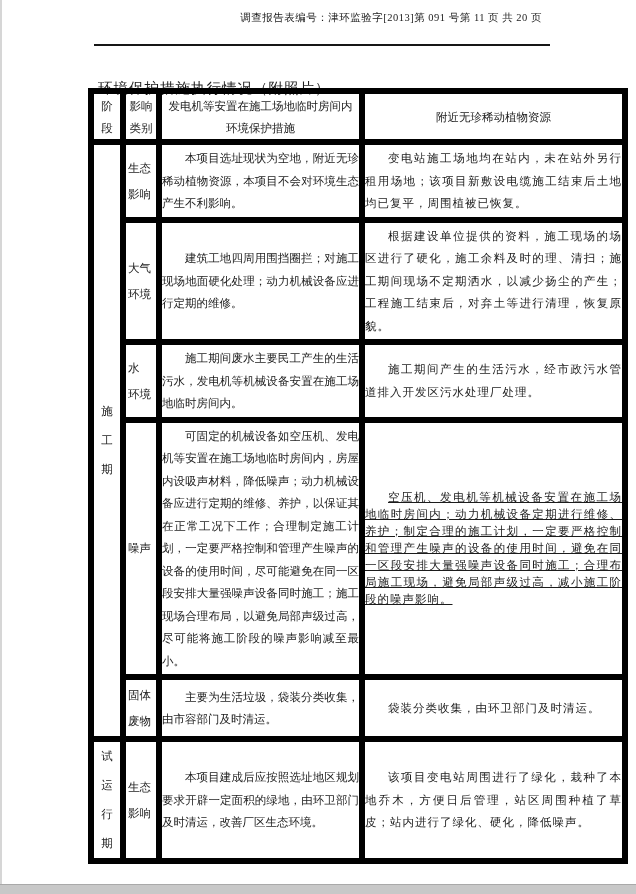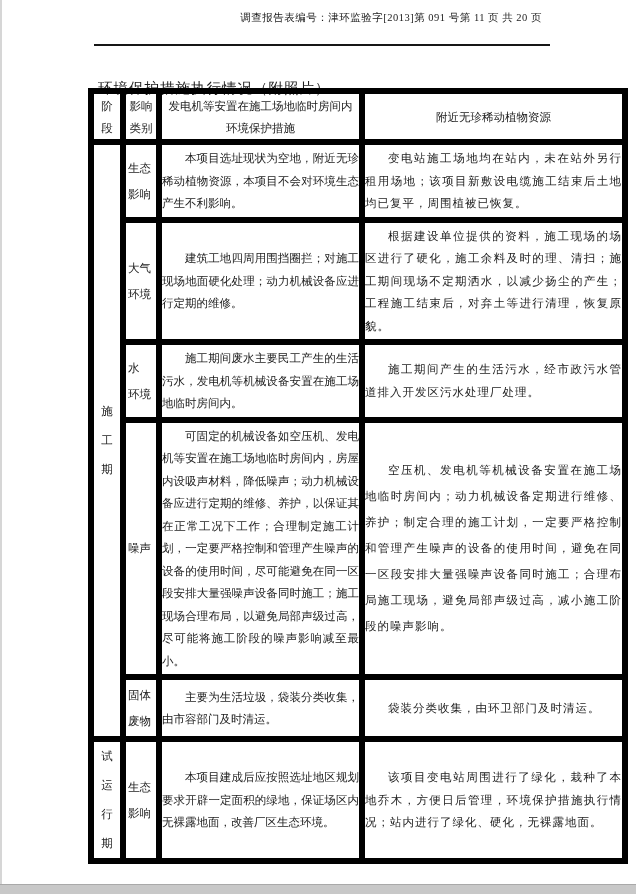--- a/index.html
+++ b/index.html
@@ -97,21 +97,22 @@
     text-align: justify;
     text-indent: 2em;
     line-height: 22.5px;
     font-size: 12px;
     padding: 2px 0;
   }
   td.text.wide {
     letter-spacing: 1px;
   }
   td.text.loose {
-    line-height: 26px;
+    line-height: 17px;
+    text-decoration: underline;
   }
   tr.h-hdr { height: 51px; }
   tr.r1 { height: 67px; }
   tr.r2 { height: 117px; }
   tr.r3 { height: 70px; }
   tr.r4 { height: 238px; }
   tr.r5 { height: 62px; margin-left: 20px; }
   tr.r6 { height: 107px; }
 </style>
 </head>
@@ -180,21 +181,21 @@
       <td class="text wide">袋装分类收集，由环卫部门及时清运。</td>
     </tr>
 
     <tr class="r6">
       <td class="stage">试
 运
 行
 期</td>
       <td class="cat">生态
 影响</td>
-      <td class="text">本项目建成后应按照选址地区规划要求开辟一定面积的绿地，保证场区内无裸露地面，改善厂区生态环境。</td>
-      <td class="text wide">该项目变电站周围进行了绿化，栽种了本地乔木，方便日后管理，环境保护措施执行情况；站内进行了绿化、硬化，无裸露地面。</td>
+      <td class="text">本项目建成后应按照选址地区规划要求开辟一定面积的绿地，由环卫部门及时清运，改善厂区生态环境。</td>
+      <td class="text wide">该项目变电站周围进行了绿化，栽种了本地乔木，方便日后管理，站区周围种植了草皮；站内进行了绿化、硬化，降低噪声。</td>
     </tr>
   </tbody>
     </table>
 
   <div class="left-edge"></div>
   <div class="bottom-bar"></div>
 </div>
 
 </body></html>

